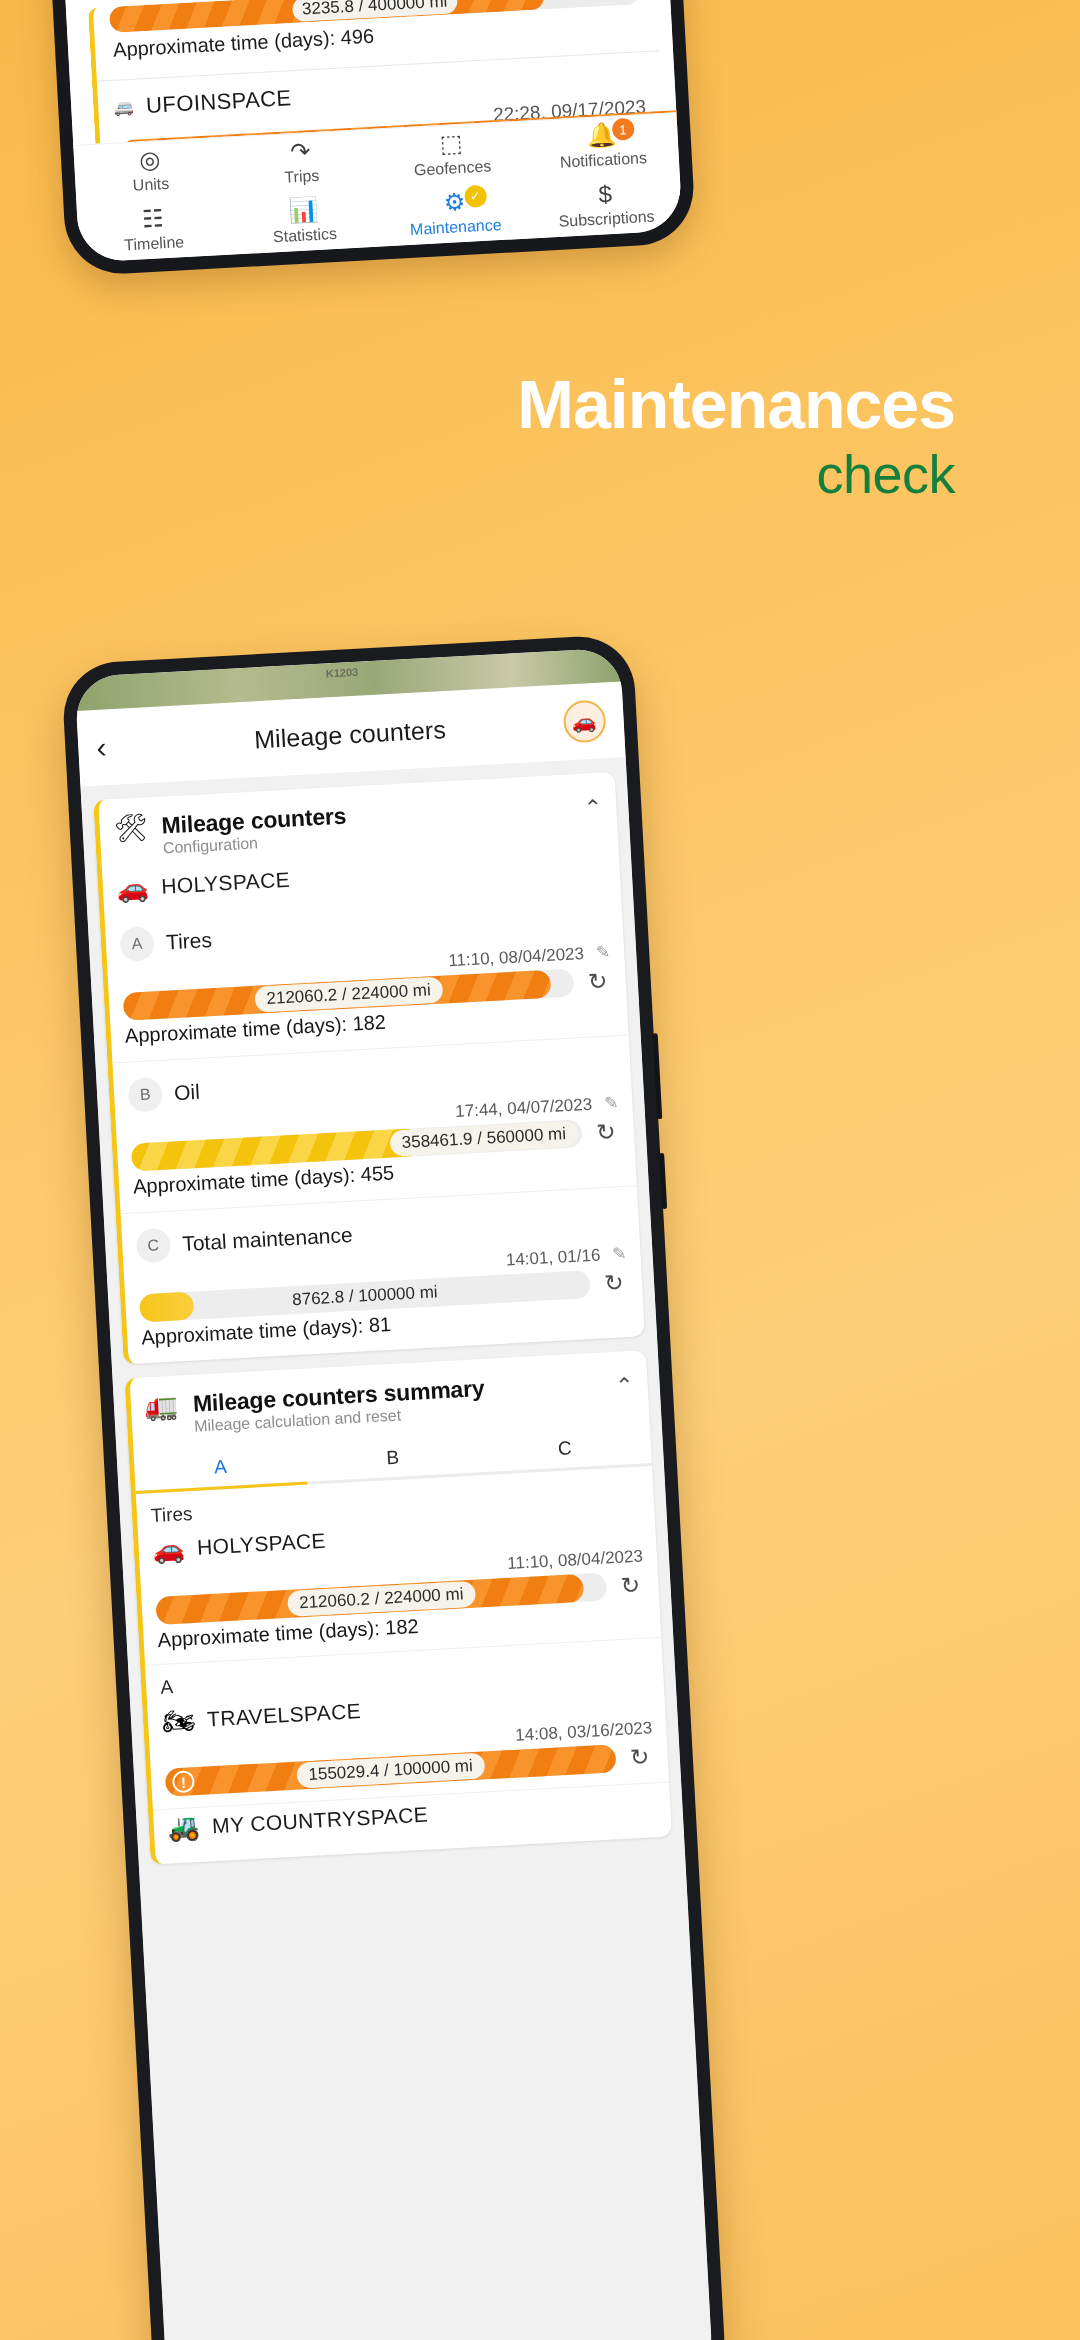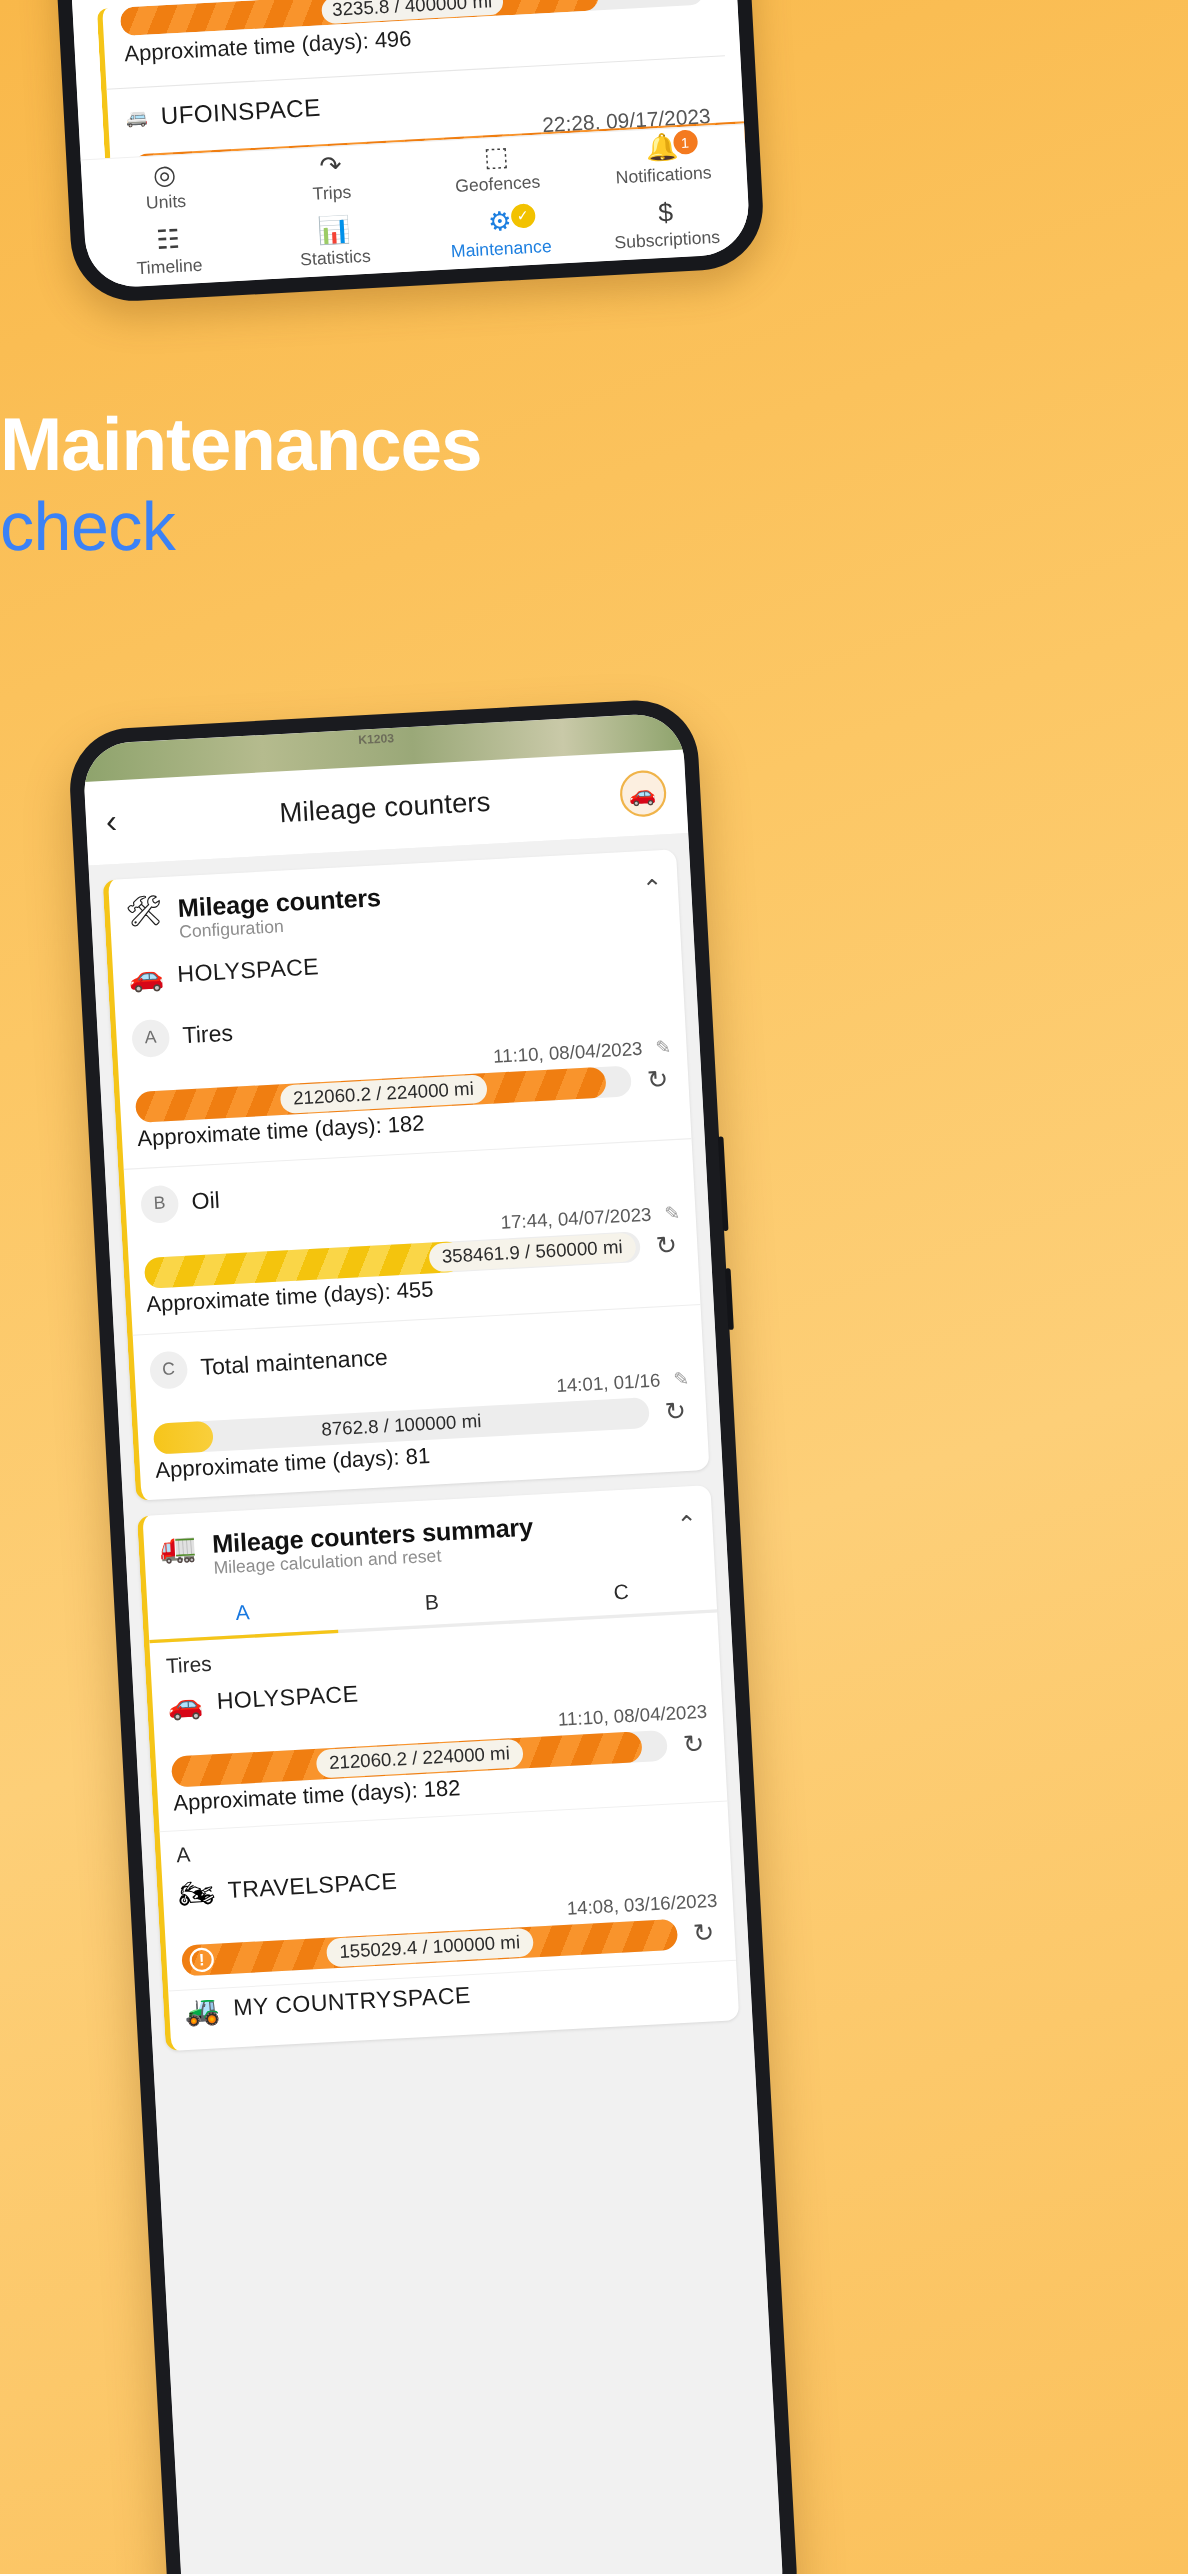--- a/index.html
+++ b/index.html
@@ -12,34 +12,34 @@
     font-family: "Liberation Sans", sans-serif;
     background: linear-gradient(160deg, #f9b84a 0%, #fcc765 35%, #fdcf78 60%, #fbc15c 100%);
   }
 
   
   .hero {
     position: absolute;
     top: 370px;
     left: 0;
     width: 955px;
-    text-align: left;
+    text-align: right;
     z-index: 5;
   }
   .hero-line1 {
     font-size: 68px;
     font-weight: bold;
     color: #ffffff;
     letter-spacing: -1px;
     line-height: 1.0;
   }
   .hero-line2 {
-    font-size: 62px;
+    font-size: 54px;
     font-weight: 400;
-    color: #3b82f6;
+    color: #15803d;
     line-height: 1.35;
     letter-spacing: -0.5px;
   }
 
   
   .phone-top {
     position: absolute;
     top: -440px;
     left: 48px;
     width: 630px;

